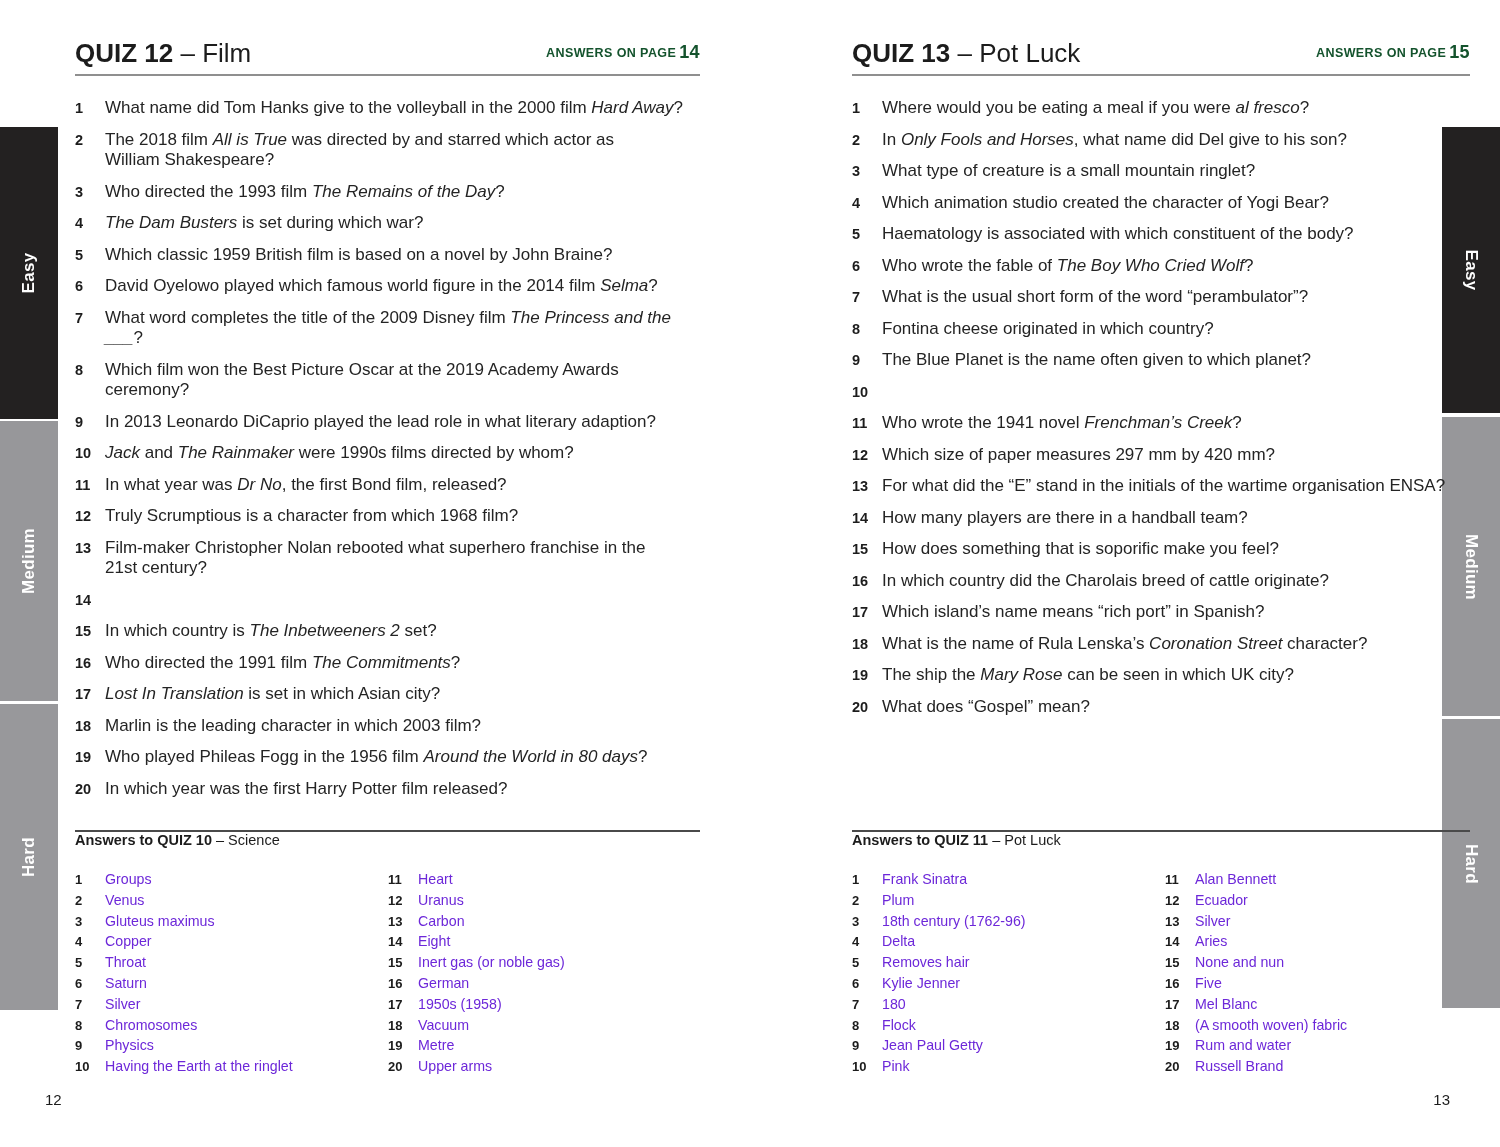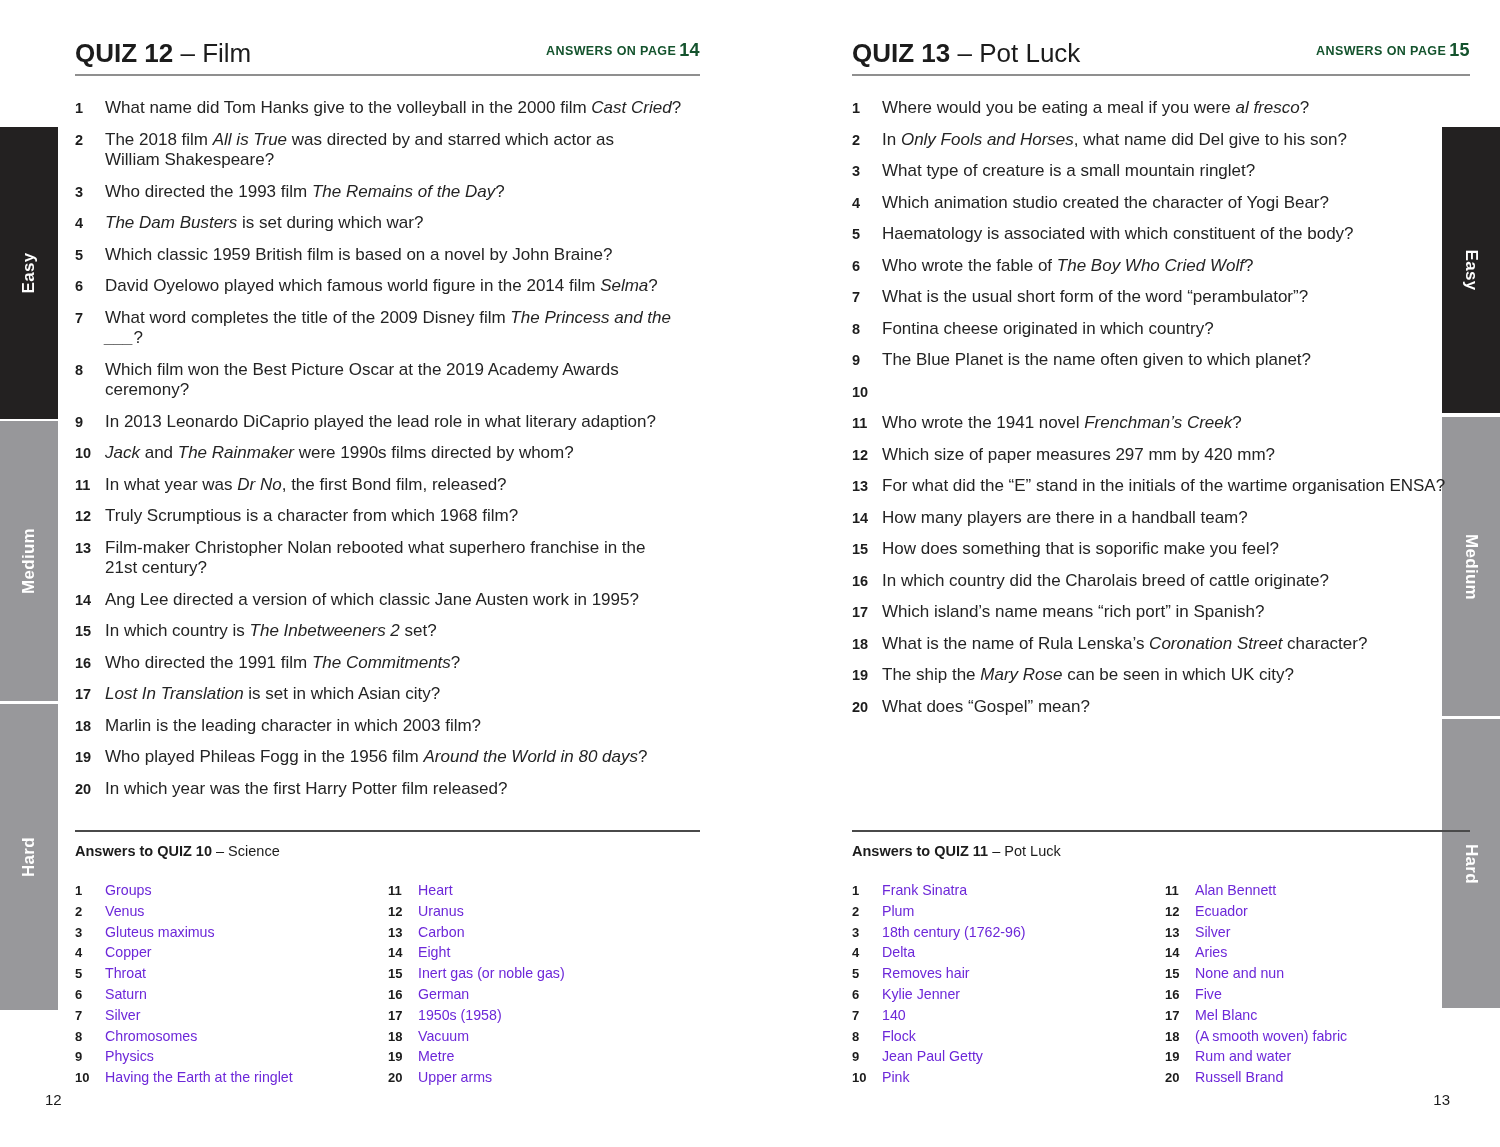--- a/index.html
+++ b/index.html
@@ -17,34 +17,34 @@
   .tab-left-easy{top:127px;height:292px;}
   .tab-left-medium{top:421px;height:280px;}
   .tab-left-hard{top:704px;height:306px;}
   .tab-right-easy{top:127px;height:286px;}
   .tab-right-medium{top:417px;height:299px;}
   .tab-right-hard{top:719px;height:289px;}
   
   .page{position:absolute;top:40px;}
   .page-left{left:75px;width:625px;}
   .page-right{left:852px;width:618px;}
-  .page-header{display:flex;justify-content:space-between;
+  .page-header{display:flex;justify-content:space-between;align-items:flex-end;
     border-bottom:2px solid #8f8f8f;padding-bottom:8px;}
   .quiz-title{font-size:26px;color:#1c1c1c;line-height:1;}
   .qt-bold{font-weight:700;}
   .qt-light{font-weight:400;}
   .answers-ref{font-size:12.5px;font-weight:700;letter-spacing:.4px;color:#14532d;padding-bottom:3px;white-space:nowrap;}
   .answers-ref .pg{font-size:18px;margin-left:3px;vertical-align:-1px;}
   
   .questions{margin-top:22px;}
   .q-row{display:flex;margin-bottom:11px;}
   .q-num{flex:0 0 30px;font-weight:700;font-size:14.5px;line-height:20.5px;color:#1c1c1c;}
   .q-text{font-size:17px;line-height:20.5px;color:#242424;}
   
-  .answers-block{position:absolute;left:0;right:0;top:790px;border-top:2px solid #4a4a4a;padding-top:11px;}
+  .answers-block{position:absolute;left:0;right:0;top:790px;border-top:2px solid #4a4a4a;padding-top:0;}
   .answers-title{font-size:14.5px;color:#1c1c1c;}
   .at-bold{font-weight:700;}
   .answers-cols{display:flex;margin-top:24px;}
   .a-col{width:313px;flex:0 0 313px;}
   .a-row{display:flex;margin-bottom:5.6px;}
   .a-num{flex:0 0 30px;font-weight:700;font-size:13px;line-height:15.2px;color:#1c1c1c;}
   .a-text{font-size:14.2px;line-height:15.2px;color:#6d28d9;}
   
   .page-num{position:absolute;top:1091px;font-size:15px;color:#1c1c1c;}
   .page-num-left{left:45px;}
@@ -81,21 +81,21 @@
         <span class="qt-bold">QUIZ 12</span>
         <span class="qt-light">– Film</span>
       </div>
       <div class="answers-ref">
         <span>ANSWERS ON PAGE</span><span class="pg">14</span>
       </div>
     </div>
     <div class="questions">
         <div class="q-row">
           <span class="q-num">1</span>
-          <span class="q-text">What name did Tom Hanks give to the volleyball in the 2000 film <i>Cast Cried</i>?</span>
+          <span class="q-text">What name did Tom Hanks give to the volleyball in the 2000 film <i>Hard Away</i>?</span>
         </div>
         <div class="q-row">
           <span class="q-num">2</span>
           <span class="q-text">The 2018 film <i>All is True</i> was directed by and starred which actor as<br>William Shakespeare?</span>
         </div>
         <div class="q-row">
           <span class="q-num">3</span>
           <span class="q-text">Who directed the 1993 film <i>The Remains of the Day</i>?</span>
         </div>
         <div class="q-row">
@@ -133,21 +133,20 @@
         <div class="q-row">
           <span class="q-num">12</span>
           <span class="q-text">Truly Scrumptious is a character from which 1968 film?</span>
         </div>
         <div class="q-row">
           <span class="q-num">13</span>
           <span class="q-text">Film-maker Christopher Nolan rebooted what superhero franchise in the<br>21st century?</span>
         </div>
         <div class="q-row">
           <span class="q-num">14</span>
-          <span class="q-text">Ang Lee directed a version of which classic Jane Austen work in 1995?</span>
         </div>
         <div class="q-row">
           <span class="q-num">15</span>
           <span class="q-text">In which country is <i>The Inbetweeners 2</i> set?</span>
         </div>
         <div class="q-row">
           <span class="q-num">16</span>
           <span class="q-text">Who directed the 1991 film <i>The Commitments</i>?</span>
         </div>
         <div class="q-row">
@@ -378,21 +377,21 @@
             <div class="a-row">
               <span class="a-num">5</span>
               <span class="a-text">Removes hair</span>
             </div>
             <div class="a-row">
               <span class="a-num">6</span>
               <span class="a-text">Kylie Jenner</span>
             </div>
             <div class="a-row">
               <span class="a-num">7</span>
-              <span class="a-text">140</span>
+              <span class="a-text">180</span>
             </div>
             <div class="a-row">
               <span class="a-num">8</span>
               <span class="a-text">Flock</span>
             </div>
             <div class="a-row">
               <span class="a-num">9</span>
               <span class="a-text">Jean Paul Getty</span>
             </div>
             <div class="a-row">

